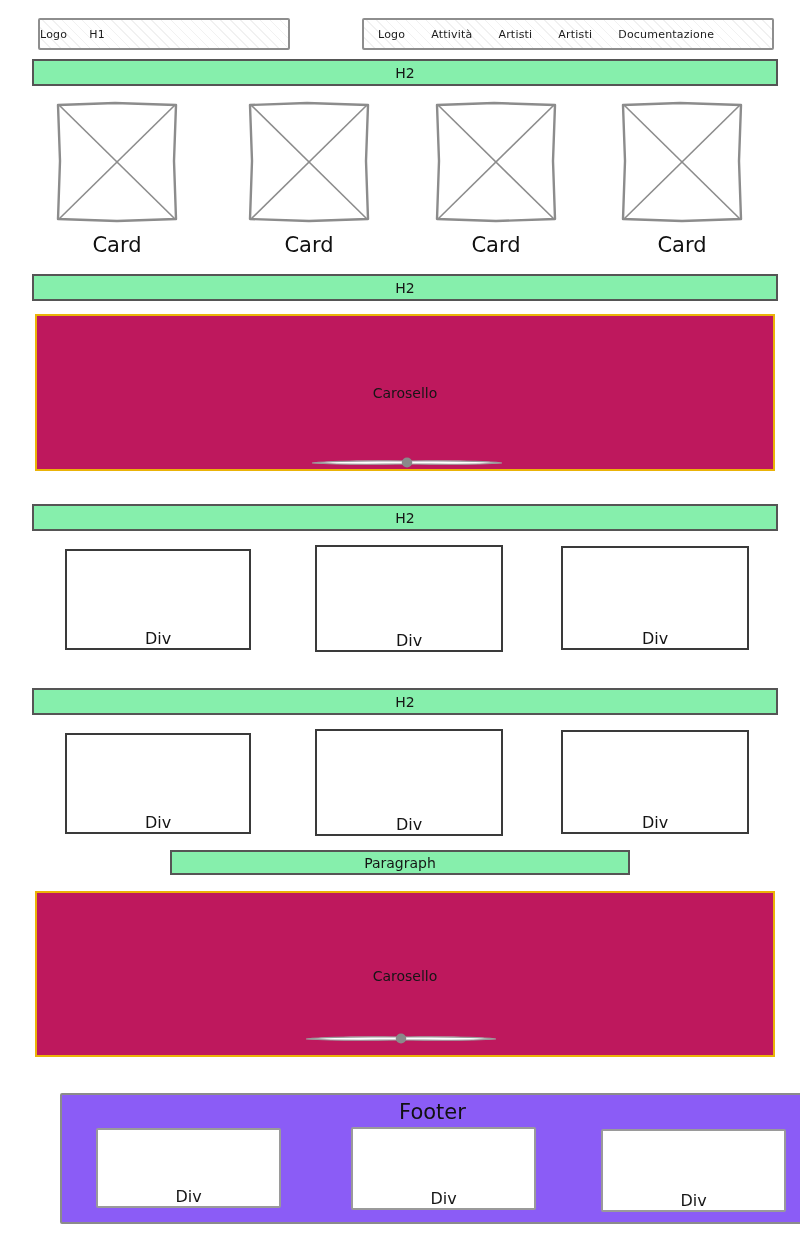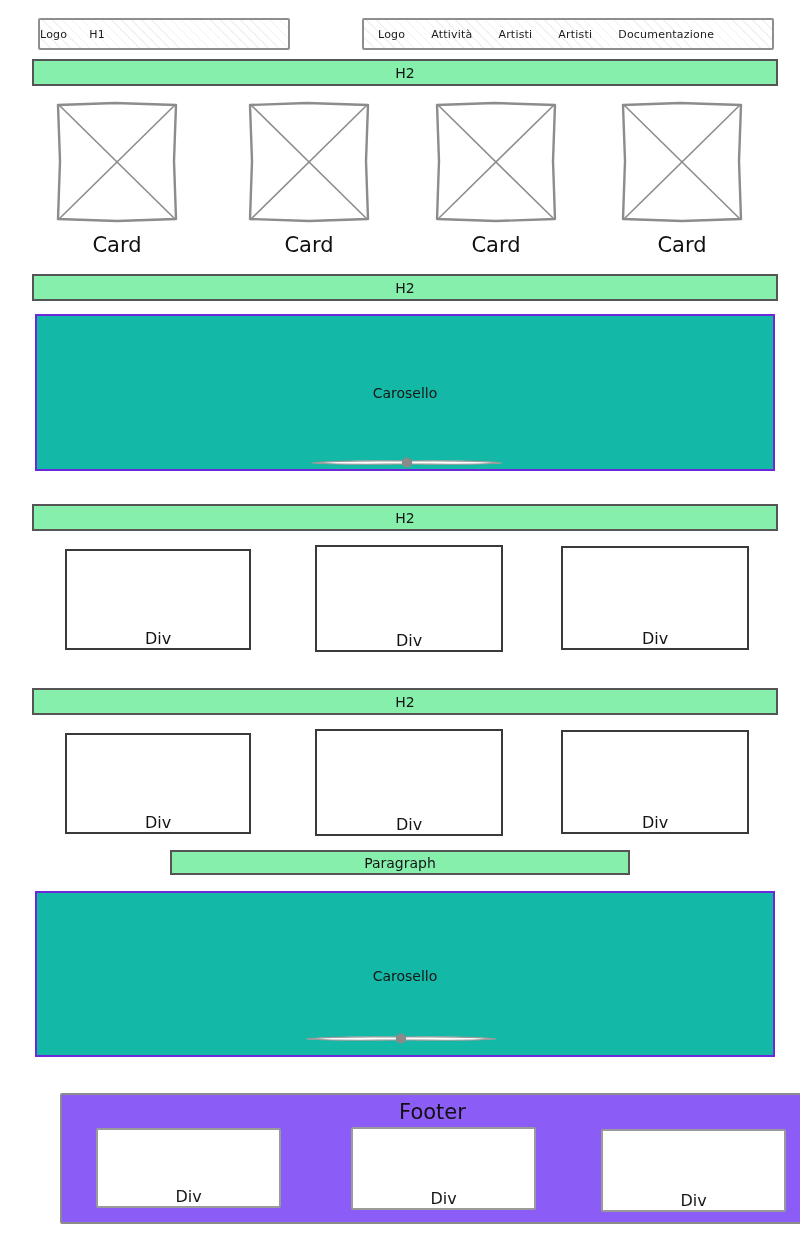--- a/index.html
+++ b/index.html
@@ -65,22 +65,22 @@
     text-align: center;
     font-size: 21px;
     color: #111111;
     top: 100%;
     margin-top: 10px;
     white-space: nowrap;
   }
 
   
   .carousel {
-    border: 2px solid #6d28d9;
-    background: #14b8a6;
+    border: 2px solid #eab308;
+    background: #be185d;
     position: absolute;
     box-sizing: border-box;
   }
   .carousel-label {
     position: absolute;
     left: 0; right: 0;
     text-align: center;
     font-size: 14px;
     color: #151515;
   }

